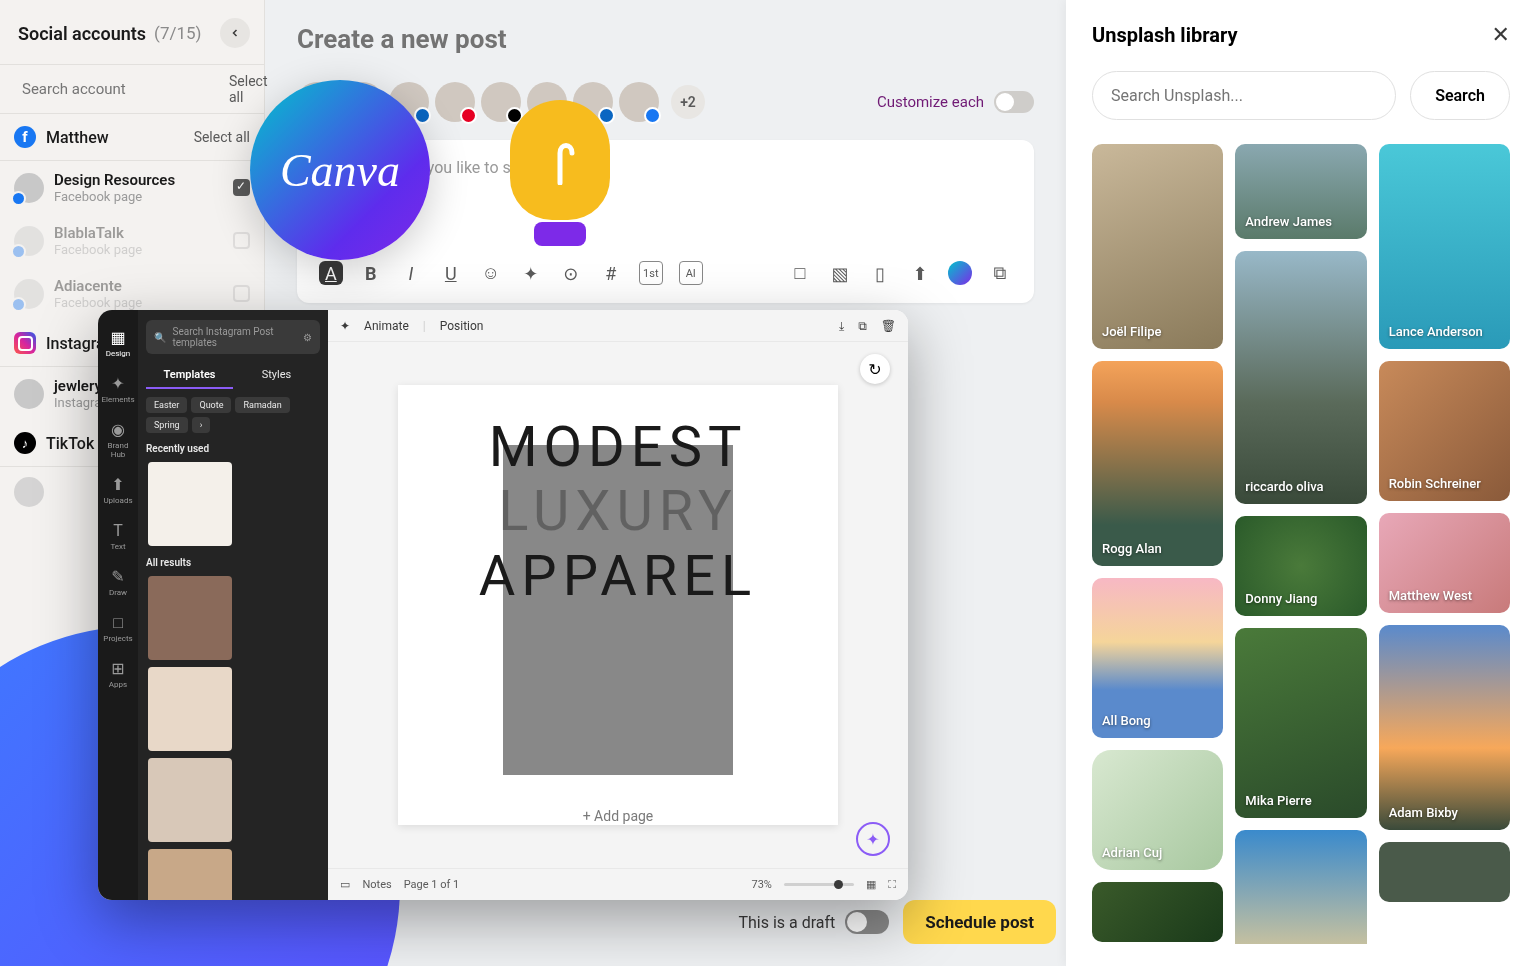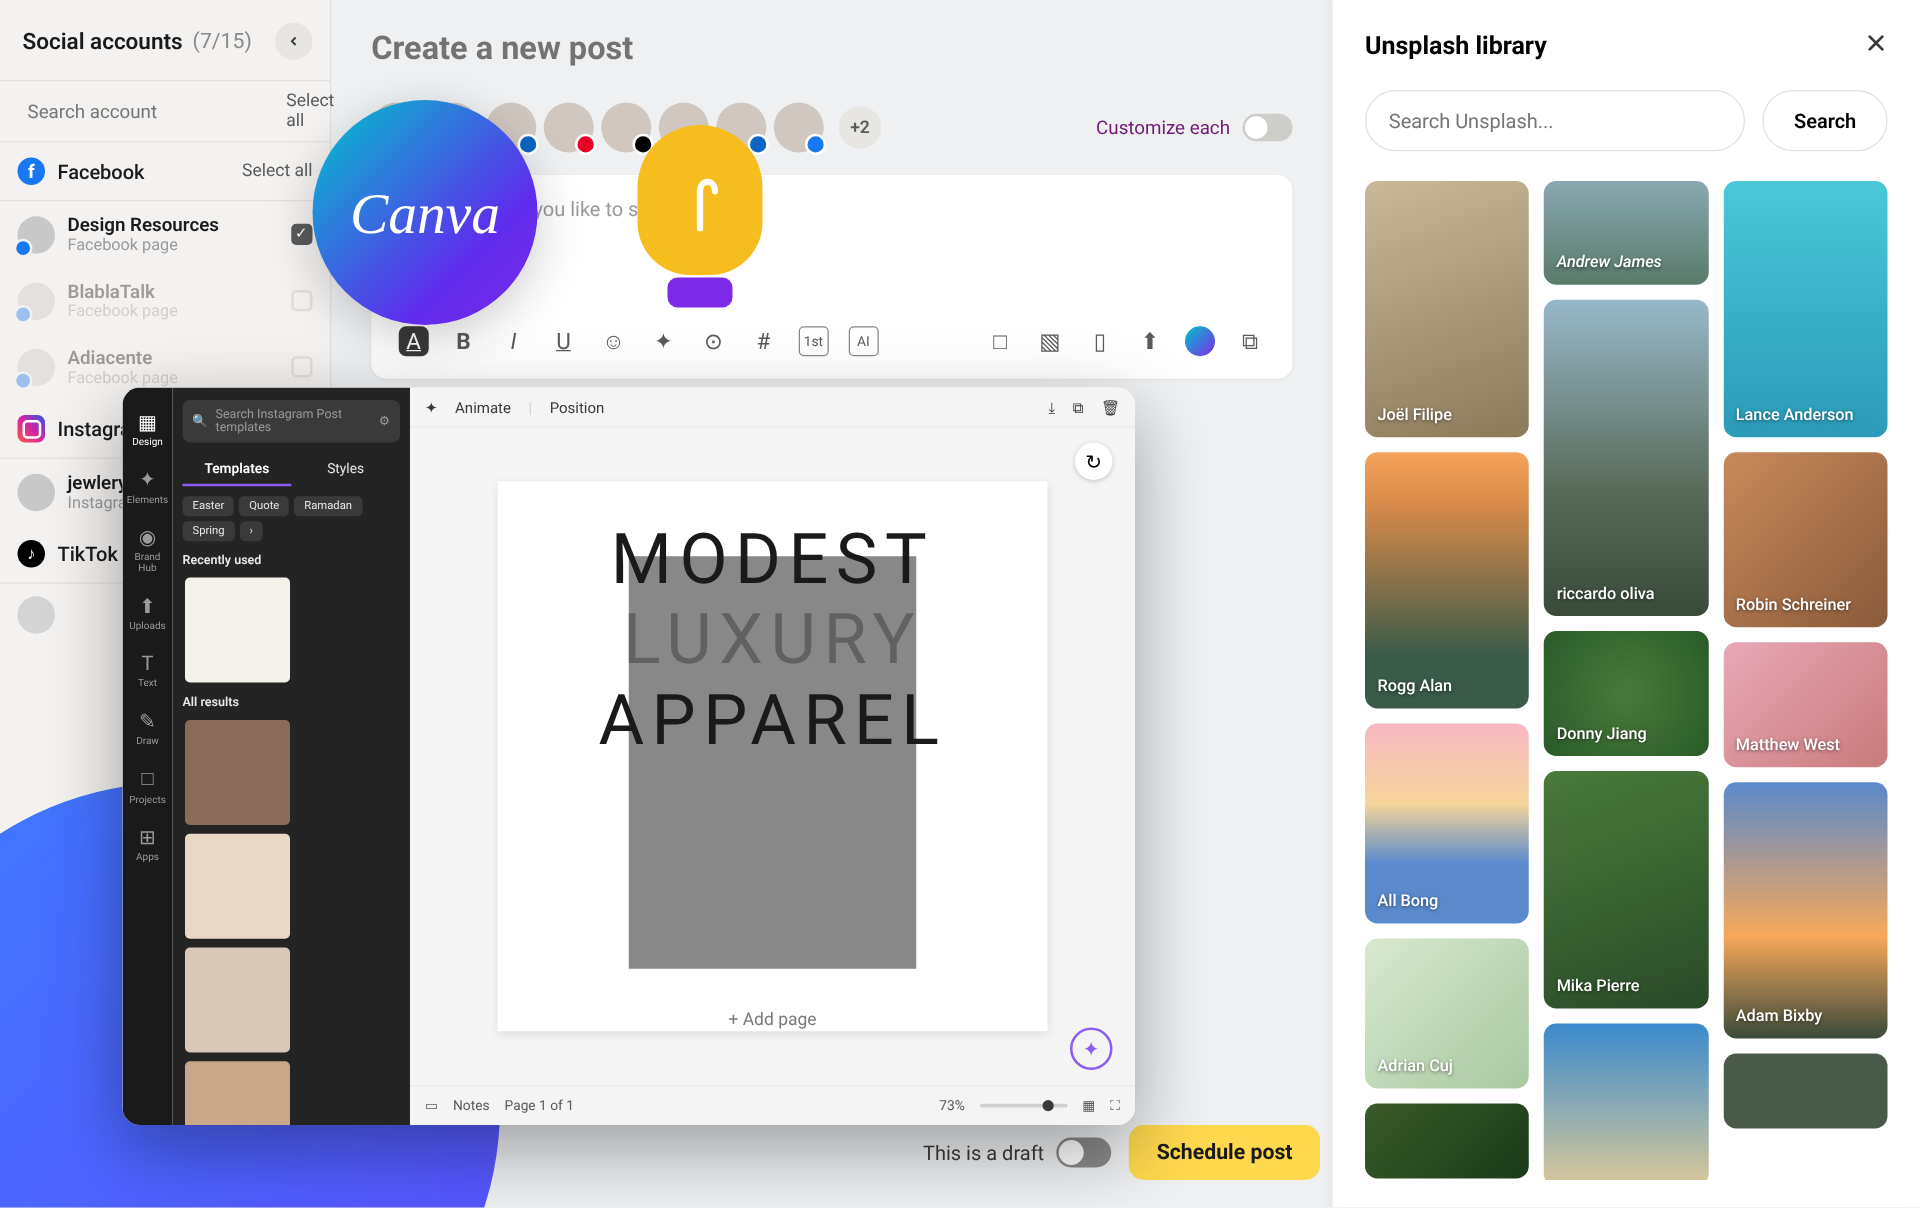--- a/index.html
+++ b/index.html
@@ -126,21 +126,21 @@
       <svg width="16" height="16" viewBox="0 0 24 24" fill="none" stroke="#9a9a9a" stroke-width="2">
           <circle cx="11" cy="11" r="7"></circle>
           <path d="M21 21l-4-4"></path>
         </svg>
       <input placeholder="Search account" style="">
       <span class="sb-selall">Select all</span>
     </div>
 
     <div class="sb-platform">
       <span class="fb-ico">f</span>
-      <span class="name">Facebook</span>
+      <span class="name">Matthew</span>
       <span class="sb-selall" style="margin-left:auto">Select all</span>
     </div>
     <div class="sb-item">
       <div class="avatar">
           <div class="badge"></div>
         </div>
       <div class="txt">
           <div class="ttl">Design Resources</div>
           <div class="sub">Facebook page</div>
         </div>
@@ -274,23 +274,23 @@
       <span class="uclose">✕</span>
     </div>
     <div class="usearch">
       <input placeholder="Search Unsplash..." style="">
       <button>Search</button>
     </div>
     <div class="ugrid" id="ugrid">
         <div class="ucard" style="height: 205px; background: linear-gradient(160deg, rgb(201, 184, 154), rgb(138, 122, 90));">Joël Filipe</div>
         <div class="ucard" style="height: 205px; background: linear-gradient(rgb(244, 163, 90) 0%, rgb(216, 138, 74) 20%, rgb(58, 90, 74) 80%);">Rogg Alan</div>
         <div class="ucard" style="height: 160px; background: linear-gradient(rgb(247, 184, 196) 0%, rgb(245, 213, 154) 40%, rgb(90, 138, 204) 70%);">All Bong</div>
-        <div class="ucard" style="height: 120px; background: linear-gradient(135deg, rgb(216, 232, 208), rgb(168, 200, 160));">Adrian Cuj</div>
+        <div class="ucard" style="height: 120px; background: linear-gradient(135deg, rgb(216, 232, 208), rgb(168, 200, 160)); border-radius: 19px;">Adrian Cuj</div>
         <div class="ucard" style="height: 60px; background: linear-gradient(135deg, rgb(58, 90, 42), rgb(26, 58, 26));"></div>
-        <div class="ucard" style="height: 83px; background: linear-gradient(rgb(138, 168, 176), rgb(90, 122, 106)); font-style: italic;">Andrew James</div>
+        <div class="ucard" style="height: 95px; background: linear-gradient(rgb(138, 168, 176), rgb(90, 122, 106));">Andrew James</div>
         <div class="ucard" style="height: 253px; background: linear-gradient(rgb(152, 184, 200) 0%, rgb(90, 106, 90) 60%, rgb(58, 74, 58) 100%);">riccardo oliva</div>
         <div class="ucard" style="height: 100px; background: radial-gradient(circle, rgb(74, 122, 58), rgb(42, 90, 42));">Donny Jiang</div>
         <div class="ucard" style="height: 190px; background: linear-gradient(160deg, rgb(74, 122, 58), rgb(42, 74, 42));">Mika Pierre</div>
         <div class="ucard" style="height: 130px; background: linear-gradient(rgb(58, 138, 204), rgb(216, 200, 154));"></div>
         <div class="ucard" style="height: 205px; background: linear-gradient(rgb(74, 200, 216), rgb(42, 154, 184));">Lance Anderson</div>
         <div class="ucard" style="height: 140px; background: linear-gradient(135deg, rgb(200, 138, 90), rgb(138, 90, 58));">Robin Schreiner</div>
         <div class="ucard" style="height: 100px; background: linear-gradient(135deg, rgb(232, 168, 184), rgb(200, 122, 122));">Matthew West</div>
         <div class="ucard" style="height: 205px; background: linear-gradient(rgb(90, 138, 204) 0%, rgb(247, 168, 90) 60%, rgb(58, 74, 58) 100%);">Adam Bixby</div>
         <div class="ucard" style="height: 60px; background: rgb(74, 90, 74);"></div>
       </div>

